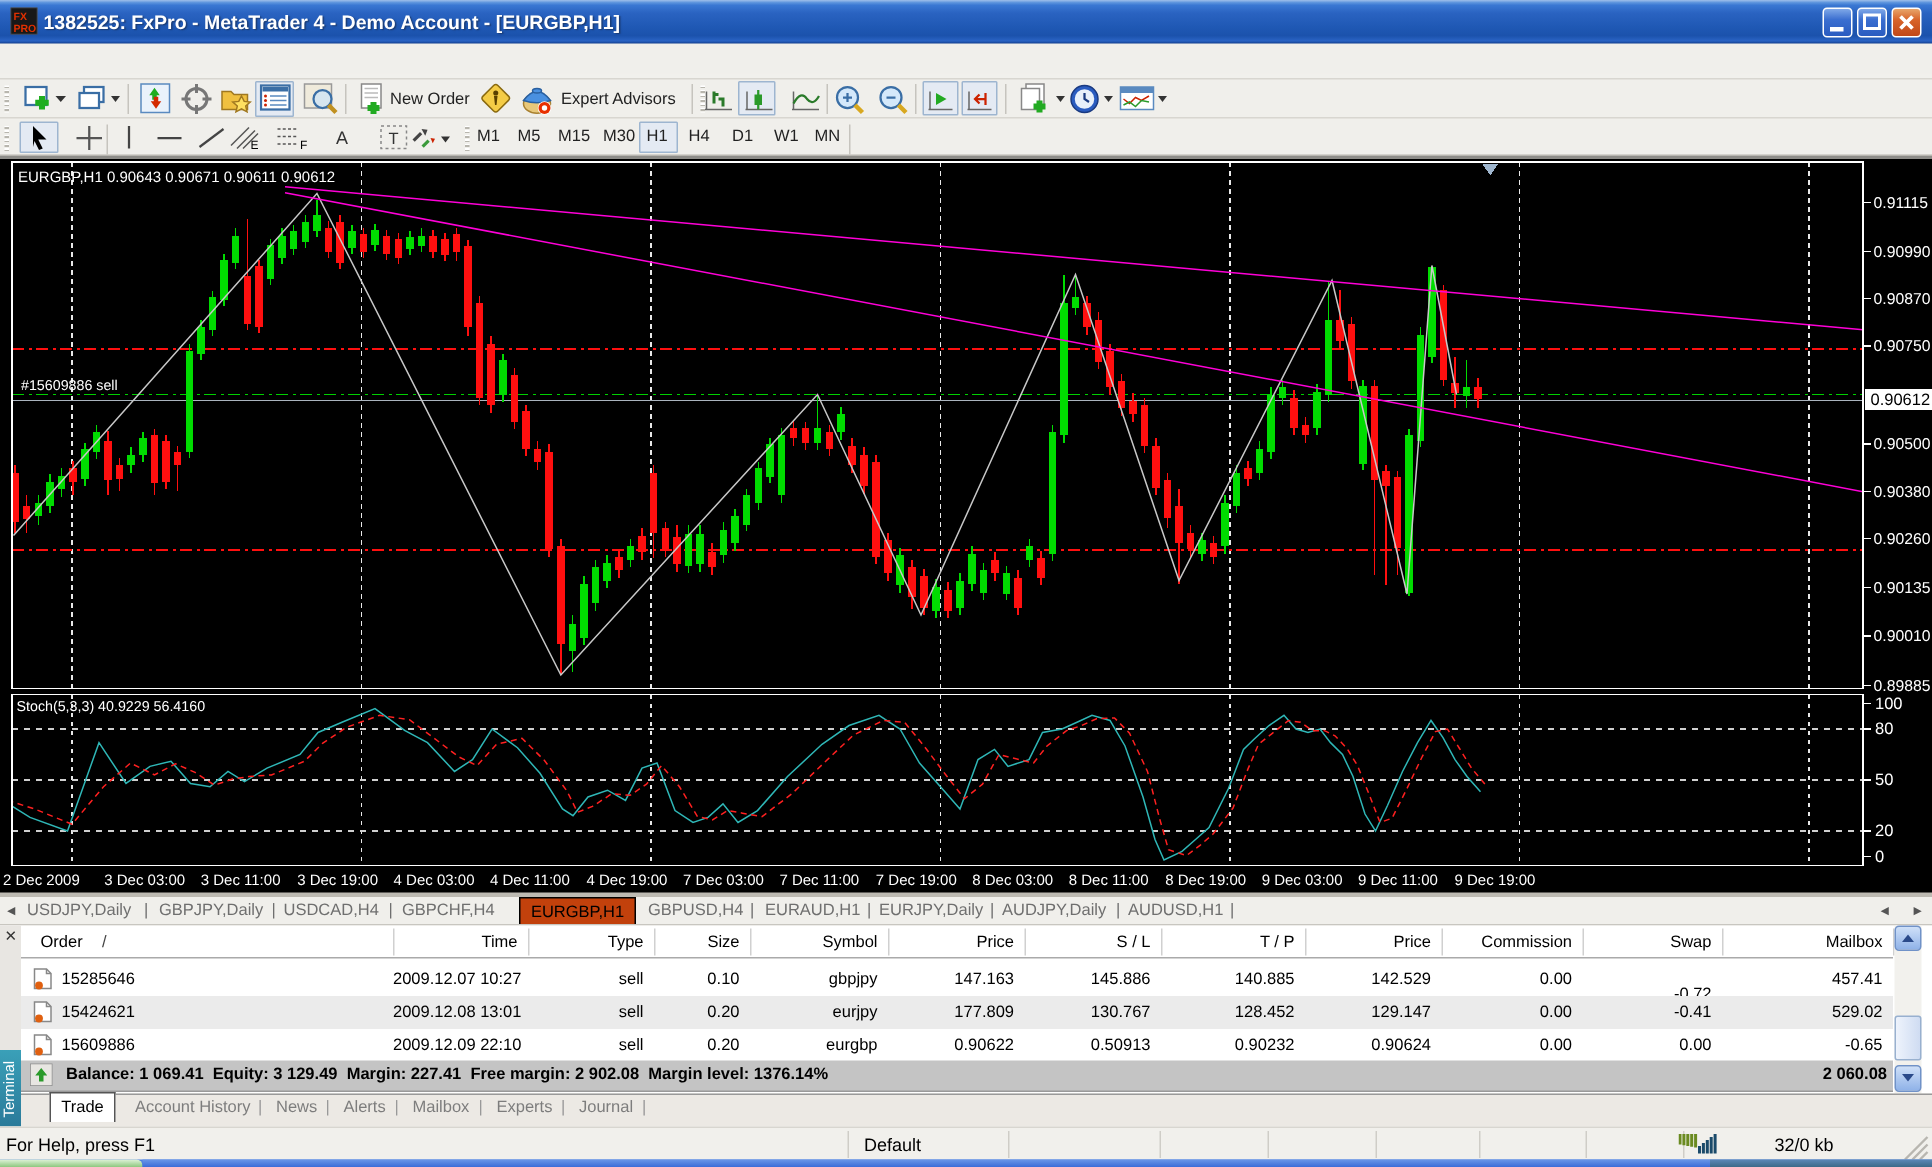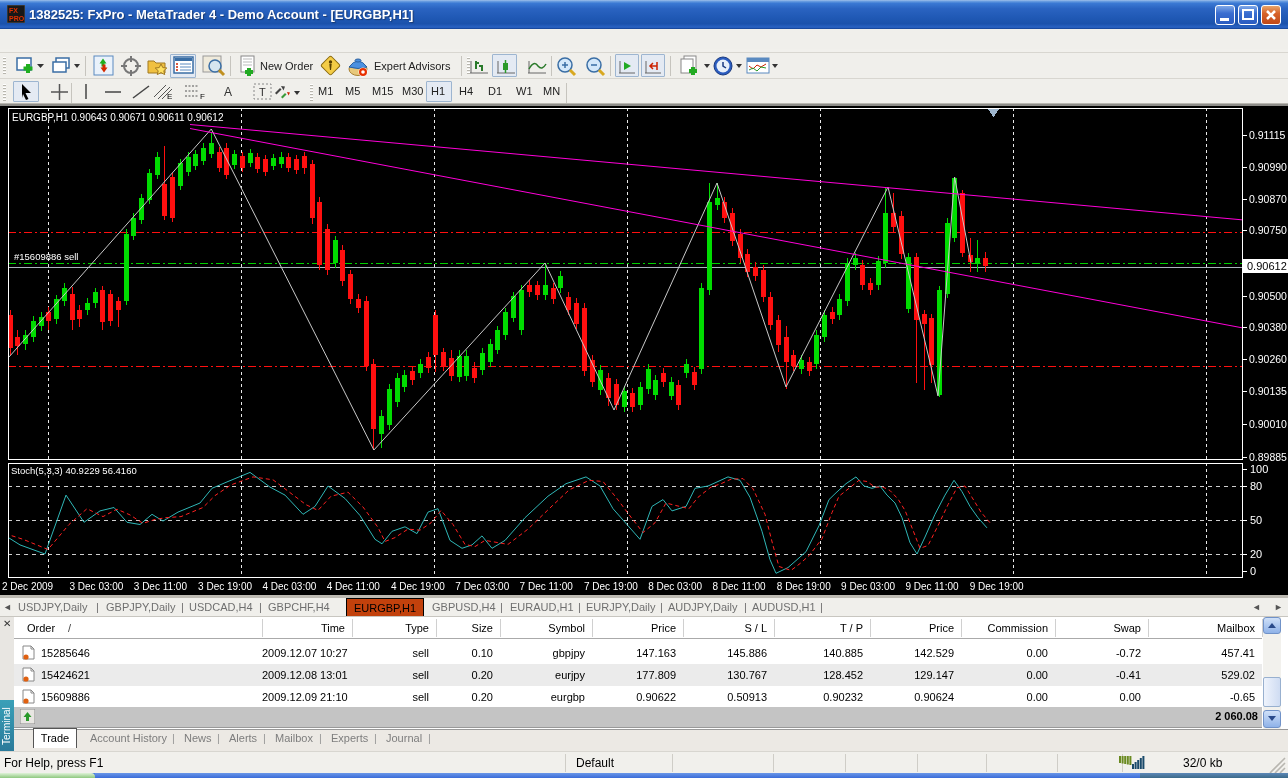--- a/index.html
+++ b/index.html
@@ -658,21 +658,21 @@
     <span class="abs" style="left:41px;top:30px">15285646</span>
     <span class="abs r" style="left:262px;top:30px;width:83px">2009.12.07 10:27</span>
     <span class="abs r" style="left:352px;top:30px;width:77px">sell</span>
     <span class="abs r" style="left:436px;top:30px;width:57px">0.10</span>
     <span class="abs r" style="left:500px;top:30px;width:85px">gbpjpy</span>
     <span class="abs r" style="left:592px;top:30px;width:84px">147.163</span>
     <span class="abs r" style="left:683px;top:30px;width:84px">145.886</span>
     <span class="abs r" style="left:774px;top:30px;width:89px">140.885</span>
     <span class="abs r" style="left:870px;top:30px;width:84px">142.529</span>
     <span class="abs r" style="left:961px;top:30px;width:87px">0.00</span>
-    <span class="abs r" style="left:1055px;top:30px;width:86px">-0.72</span>
+    <span class="abs r" style="left:1055px;top:40px;width:86px">-0.72</span>
     <span class="abs r" style="left:1148px;top:30px;width:107px">457.41</span>
     <div class="abs" style="left:14px;top:47px;width:1248px;height:22px;background:#ebebeb"></div>
     <svg class="abs" style="left:22px;top:50px" width="13" height="15">
       <path d="M1 1 h8 l3 3 v10 H1z" fill="#fff" stroke="#888"></path>
       <path d="M9 1 v3 h3" fill="none" stroke="#888"></path>
       <circle cx="4" cy="12" r="2.6" fill="#e06010"></circle>
     </svg>
     <span class="abs" style="left:41px;top:52px">15424621</span>
     <span class="abs r" style="left:262px;top:52px;width:83px">2009.12.08 13:01</span>
     <span class="abs r" style="left:352px;top:52px;width:77px">sell</span>
@@ -685,37 +685,38 @@
     <span class="abs r" style="left:961px;top:52px;width:87px">0.00</span>
     <span class="abs r" style="left:1055px;top:52px;width:86px">-0.41</span>
     <span class="abs r" style="left:1148px;top:52px;width:107px">529.02</span>
     <div class="abs" style="left:14px;top:69px;width:1248px;height:22px;background:#fff"></div>
     <svg class="abs" style="left:22px;top:72px" width="13" height="15">
       <path d="M1 1 h8 l3 3 v10 H1z" fill="#fff" stroke="#888"></path>
       <path d="M9 1 v3 h3" fill="none" stroke="#888"></path>
       <circle cx="4" cy="12" r="2.6" fill="#e06010"></circle>
     </svg>
     <span class="abs" style="left:41px;top:74px">15609886</span>
-    <span class="abs r" style="left:262px;top:74px;width:83px">2009.12.09 21:10</span>
+    <span class="abs r" style="left:262px;top:74px;width:83px">2009.12.09 22:10</span>
     <span class="abs r" style="left:352px;top:74px;width:77px">sell</span>
     <span class="abs r" style="left:436px;top:74px;width:57px">0.20</span>
     <span class="abs r" style="left:500px;top:74px;width:85px">eurgbp</span>
     <span class="abs r" style="left:592px;top:74px;width:84px">0.90622</span>
     <span class="abs r" style="left:683px;top:74px;width:84px">0.50913</span>
     <span class="abs r" style="left:774px;top:74px;width:89px">0.90232</span>
     <span class="abs r" style="left:870px;top:74px;width:84px">0.90624</span>
     <span class="abs r" style="left:961px;top:74px;width:87px">0.00</span>
     <span class="abs r" style="left:1055px;top:74px;width:86px">0.00</span>
     <span class="abs r" style="left:1148px;top:74px;width:107px">-0.65</span>
 
  <div class="abs" style="left:14px;top:90px;width:1248px;height:21px;background:#c4c4c4;border-bottom:1px solid #999"></div>
  <svg class="abs" style="left:20px;top:92px" width="15" height="15">
       <rect x="0" y="0" width="15" height="15" fill="#e8e6e2" stroke="#888"></rect>
       <path d="M7.5 3 l4 5 h-2.5 v4 h-3 v-4 H3.5z" fill="#2a9a2a"></path>
     </svg>
+ <span class="abs" style="left:44px;top:93px;font-weight:bold">Balance: 1 069.41&nbsp;&nbsp;Equity: 3 129.49&nbsp;&nbsp;Margin: 227.41&nbsp;&nbsp;Free margin: 2 902.08&nbsp;&nbsp;Margin level: 1376.14%</span>
  <span class="abs r" style="left:1100px;top:93px;width:158px;font-weight:bold">2 060.08</span>
 
  <div class="abs" style="left:1263px;top:0;width:18px;height:112px;background:#f2f1ed"></div>
  <div class="abs" style="left:1263px;top:0;width:18px;height:17px;background:linear-gradient(180deg,#cfe0f8,#8fb2e8);border:1px solid #7092c8;border-radius:3px"></div>
  <svg class="abs" style="left:1267px;top:5px" width="10" height="8">
       <polygon points="5,1 9,6 1,6" fill="#2a4a8a"></polygon>
     </svg>
  <div class="abs" style="left:1263px;top:60px;width:18px;height:30px;background:linear-gradient(90deg,#eef3fc,#cfdcf2);border:1px solid #98b0cf;border-radius:2px"></div>
  <div class="abs" style="left:1263px;top:93px;width:18px;height:18px;background:linear-gradient(180deg,#cfe0f8,#8fb2e8);border:1px solid #7092c8;border-radius:3px"></div>
  <svg class="abs" style="left:1267px;top:98px" width="10" height="8">

